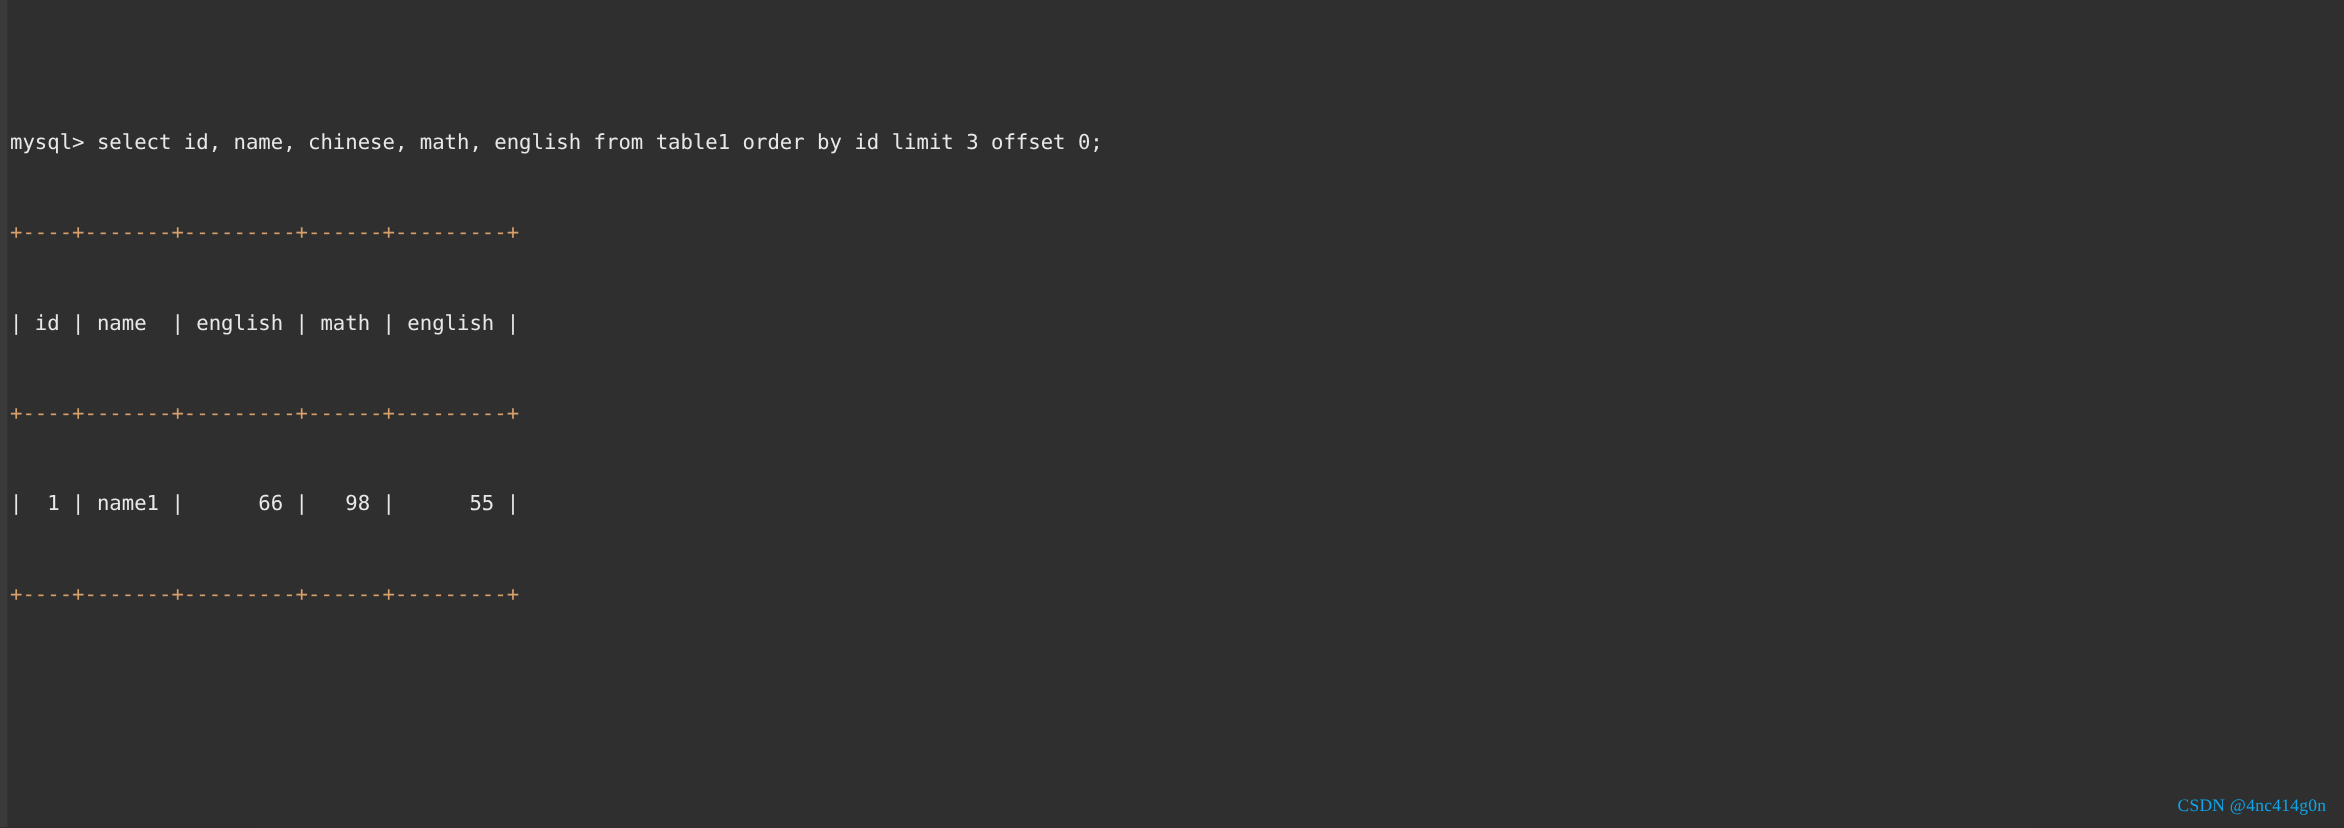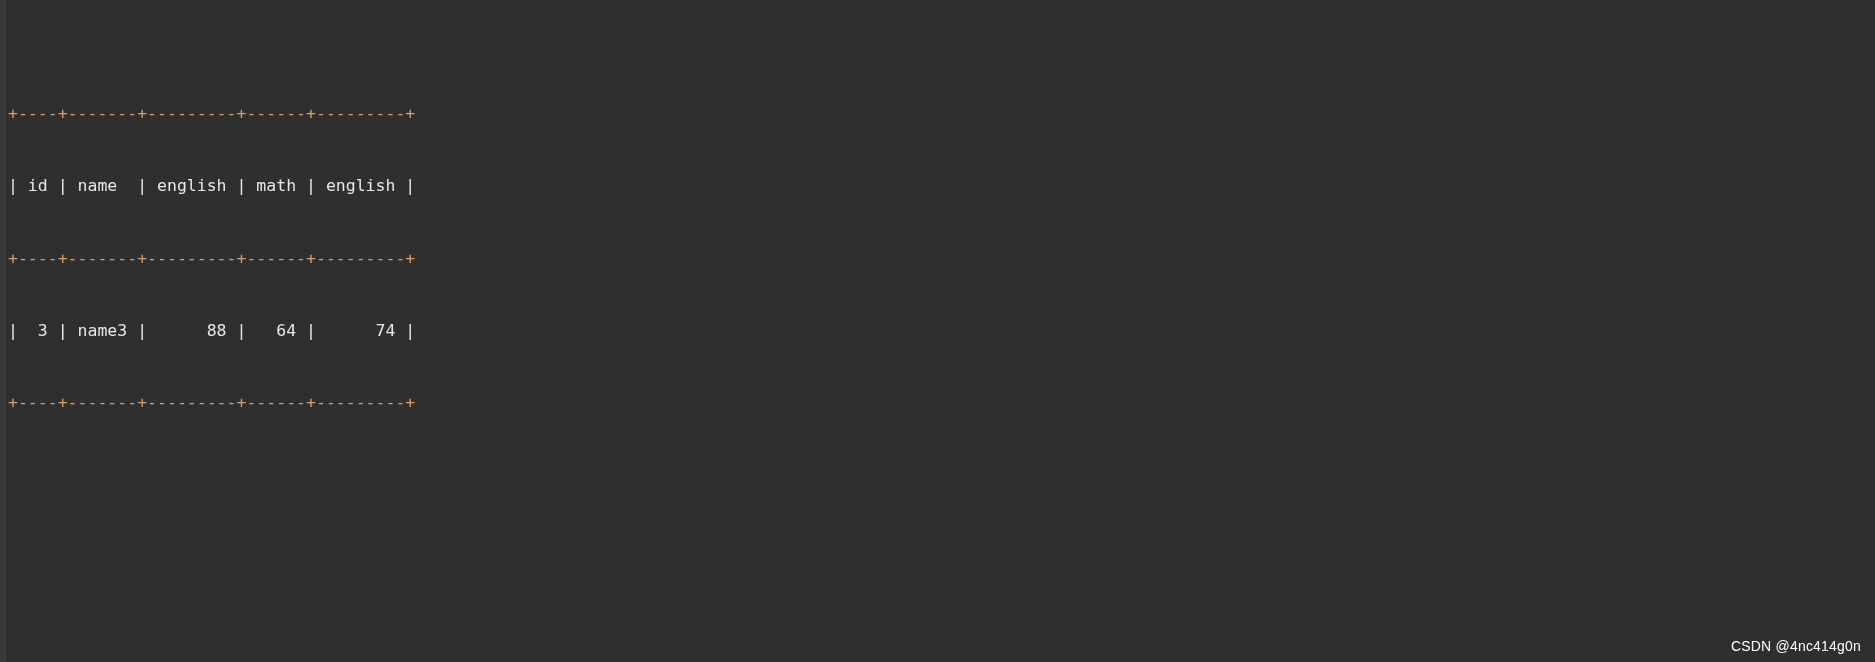--- a/index.html
+++ b/index.html
@@ -38,40 +38,41 @@
     white-space: pre;
     height: 24.15px;
   }
   .prompt-line { color: #e8e8e8; }
   .rule-line { color: #d89f6a; }
   .data-line { color: #e8e8e8; }
   #watermark {
     position: absolute;
     right: 14px;
     bottom: 8px;
-    font-family: Liberation Sans, sans-serif;
+    font-family: Liberation Serif, serif;
     font-size: 14px;
-    color: #ffffff;
+    color: #0ea5e9;
     letter-spacing: 0.2px;
   }
 </style>
 </head>
 <body>
 
 <div id="terminal">
 
   <div id="left-gutter"></div>
 
   <div id="console">
 
     
+    <div class="line prompt-line">mysql&gt; select id, name, chinese, math, english from table1 order by id limit 3 offset 0;</div>
     <div class="line rule-line">+----+-------+---------+------+---------+</div>
     <div class="line data-line">| id | name  | english | math | english |</div>
     <div class="line rule-line">+----+-------+---------+------+---------+</div>
-    <div class="line data-line">|  3 | name3 |      88 |   64 |      74 |</div>
+    <div class="line data-line">|  1 | name1 |      66 |   98 |      55 |</div>
     <div class="line rule-line">+----+-------+---------+------+---------+</div>
     
     
 
     
     
     
     
     
     

